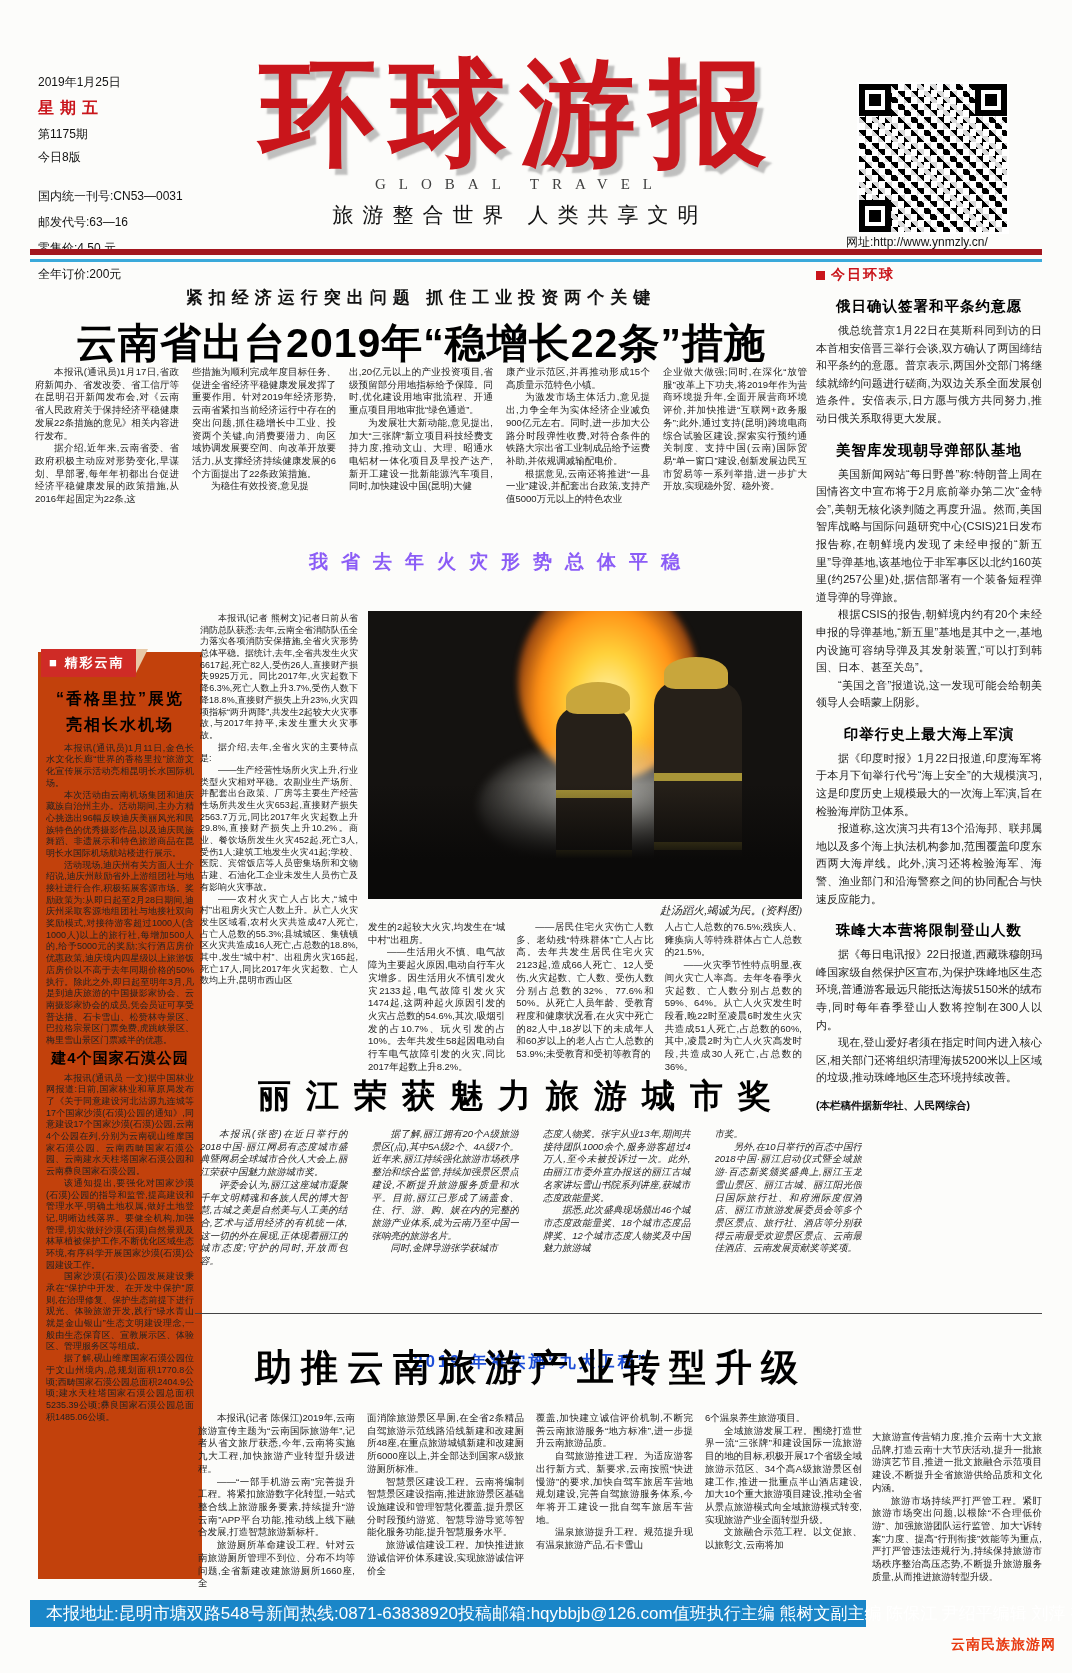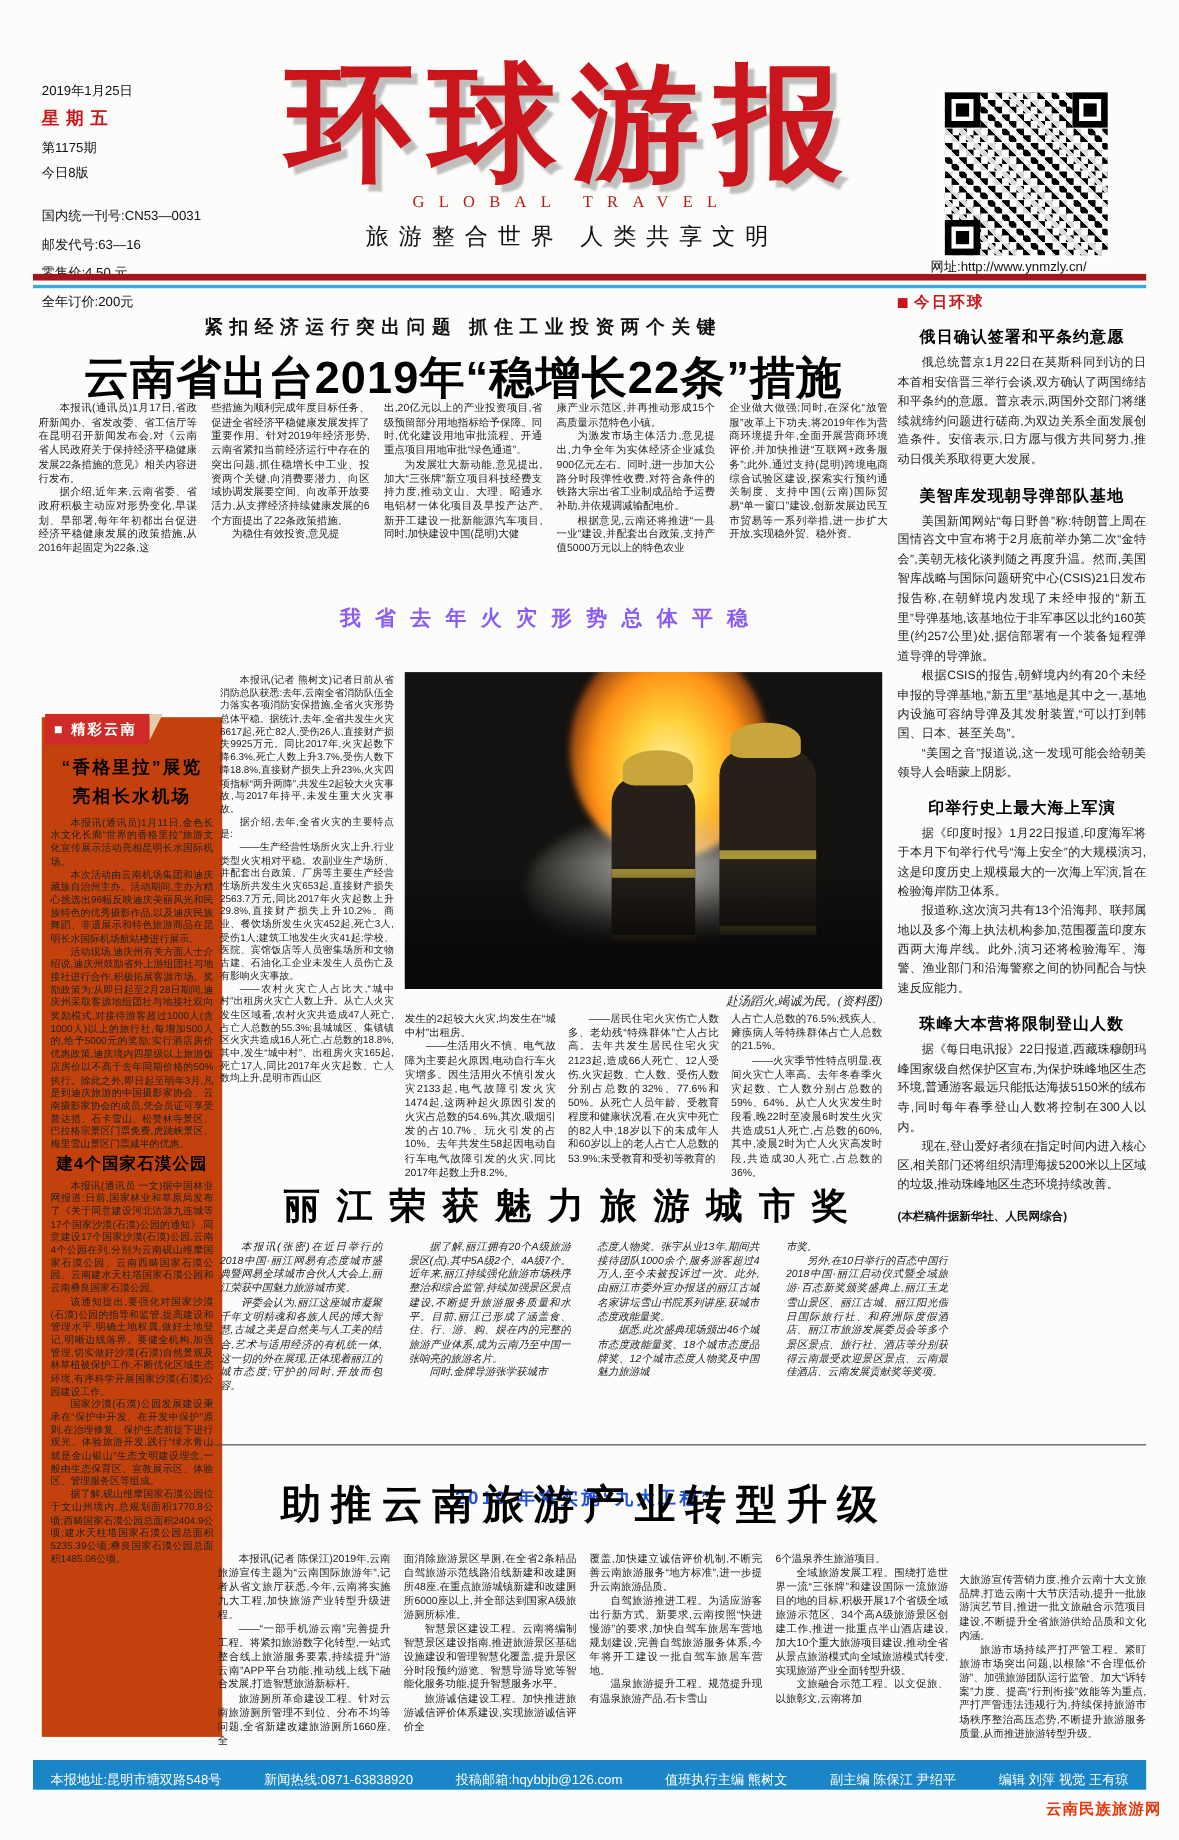--- a/index.html
+++ b/index.html
@@ -15,21 +15,21 @@
   #info{left:38px;top:74px;width:200px;font-size:12px;color:#111;}
   #info .date{margin-bottom:7px;}
   #info .weekday{color:#c9151b;font-weight:bold;font-size:16px;letter-spacing:6px;margin-bottom:7px;}
   #info .issue,#info .pages{margin-bottom:6px;}
   #info .gap{height:16px;}
   #info .meta{margin-bottom:9px;}
 
   
   #masthead{left:232px;top:52px;width:576px;text-align:center;}
   #masthead .title{font-family:"DejaVu Serif",serif;font-weight:bold;font-size:116px;line-height:1.05;color:#c9151b;letter-spacing:14px;text-shadow:6px 6px 2px rgba(140,140,140,0.55);white-space:nowrap;}
-  #masthead .en{font-family:"Liberation Serif",serif;font-size:15px;letter-spacing:13px;color:#b91c1c;margin-top:2px;}
+  #masthead .en{font-family:"Liberation Serif",serif;font-size:15px;letter-spacing:13px;color:#404040;margin-top:2px;}
   #masthead .slogan{font-size:21px;letter-spacing:9px;color:#111;margin-top:8px;font-weight:500;}
 
   
   #qr{left:857px;top:82px;width:148px;height:148px;background:#fff;padding:2px;}
   #qr .qr-grid{position:relative;width:100%;height:100%;background:
       repeating-linear-gradient(45deg,rgba(255,255,255,.85) 0 5px,transparent 5px 11px),
       repeating-conic-gradient(#000 0% 25%,#fff 0% 50%);
       background-size:auto,13px 13px;}
   .finder{position:absolute;width:32px;height:32px;border:6px solid #000;background:#fff;box-sizing:border-box;}
   .finder::after{content:"";position:absolute;left:4px;top:4px;width:12px;height:12px;background:#000;}
@@ -88,21 +88,21 @@
   #bt-col5{left:872px;top:1398px;width:170px;height:198px;overflow:hidden;margin-top:33px;}
 
   
   #world{left:816px;top:266px;width:226px;height:1032px;overflow:hidden;}
   #world .label{display:flex;align-items:center;gap:6px;color:#c9151b;font-weight:bold;font-size:14px;letter-spacing:2px;}
   #world .sq{width:9px;height:9px;background:#c9151b;display:inline-block;}
   .w-title{font-size:14.5px;font-weight:bold;text-align:center;color:#000;margin:13px 0 6px;letter-spacing:1px;}
   .w-note{font-size:10.5px;font-weight:bold;color:#111;margin-top:12px;text-align:left;}
 
   
-  #footer{left:30px;top:1600px;width:1012px;height:27px;background:#1a86c8;color:#fff;display:flex;align-items:flex-end;justify-content:space-between;padding:0 16px;font-size:12px;box-sizing:border-box;white-space:nowrap;}
+  #footer{left:30px;top:1600px;width:836px;height:27px;background:#1a86c8;color:#fff;display:flex;align-items:center;justify-content:space-between;padding:0 16px;font-size:17px;box-sizing:border-box;white-space:nowrap;}
   #watermark{right:16px;top:1636px;color:#e83a10;font-size:14px;font-weight:bold;letter-spacing:1px;}
 </style>
 </head>
 <body>
 
 <div class="page">
 
   <div class="abs" id="info">
     <div class="date">2019年1月25日</div>
     <div class="weekday">星期五</div>

